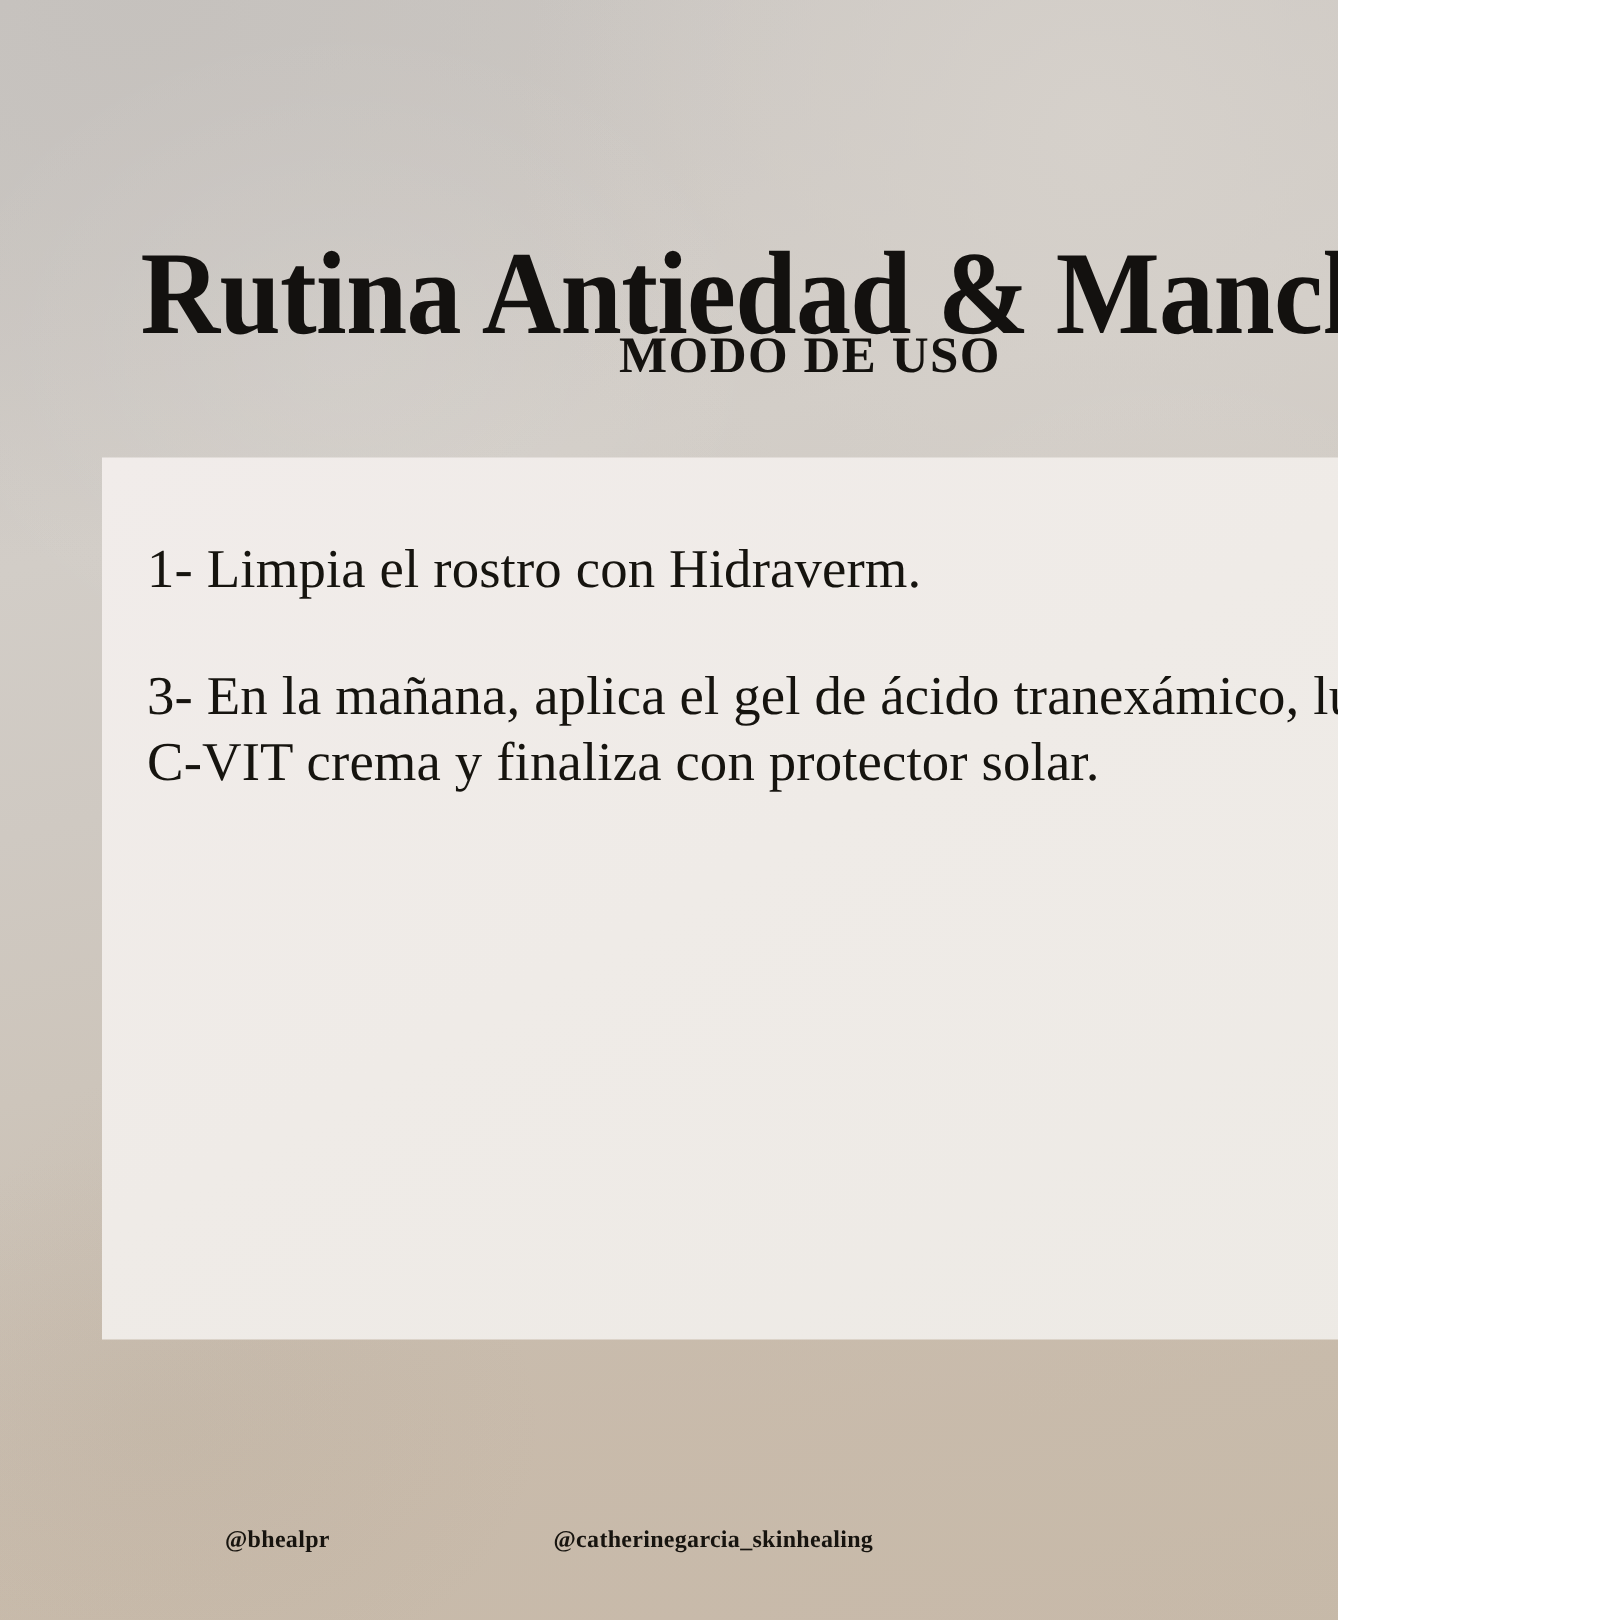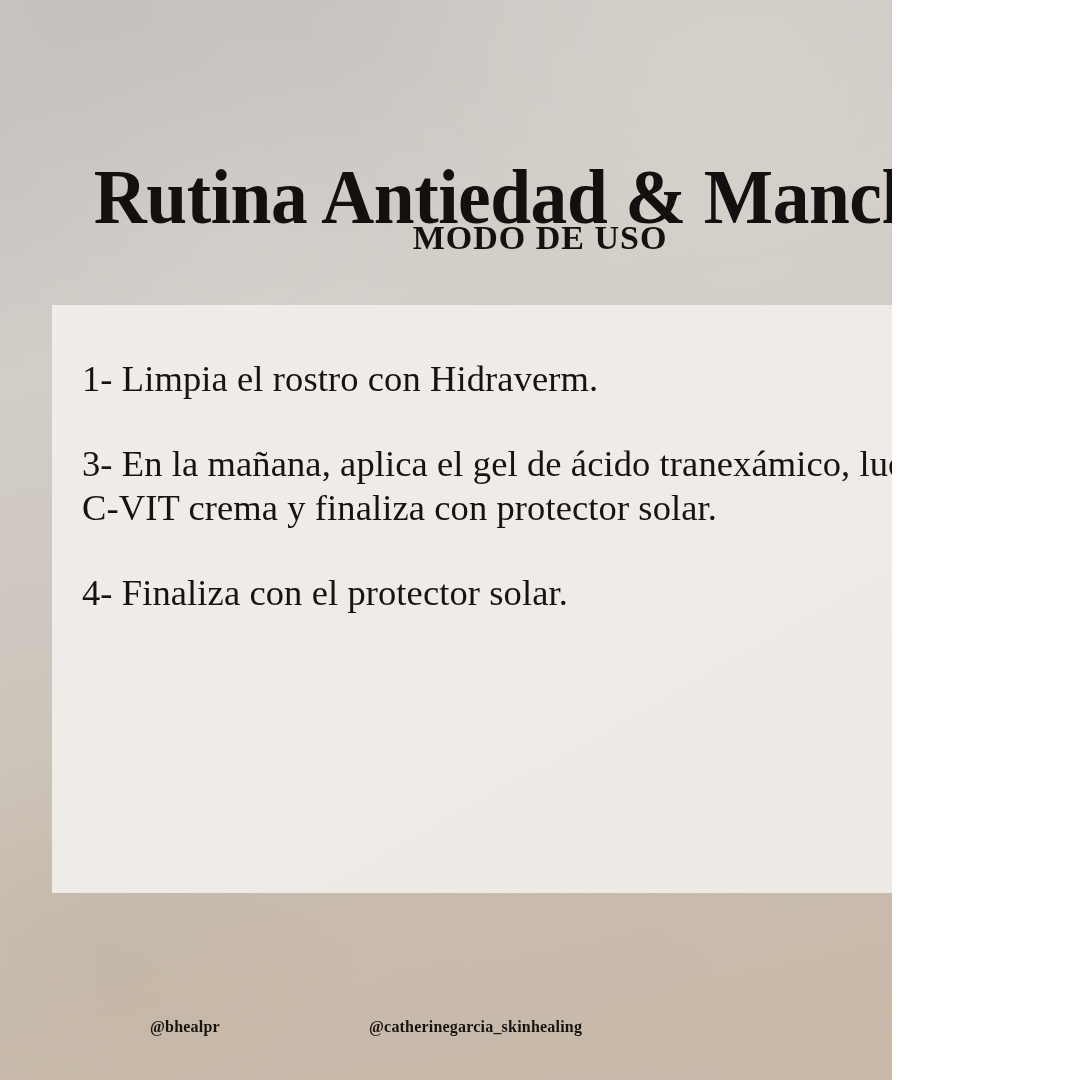--- a/index.html
+++ b/index.html
@@ -71,21 +71,21 @@
     font-family: "Liberation Serif", "DejaVu Serif", serif;
     font-weight: bold;
     font-size: 34px;
     letter-spacing: 1.0px;
     color: #14120f;
   }
 
   
   .card {
     position: absolute;
-    left: 52px;
+    left: 68px;
     top: 305px;
     width: 975px;
     height: 588px;
     background: linear-gradient(150deg, #f1ecea 0%, #efebe7 45%, #edeae5 100%);
     box-sizing: border-box;
     padding: 52px 40px 0 30px;
   }
 
   .steps {
     margin: 0;
@@ -148,21 +148,20 @@
 <div id="poster">
 
   <h1 class="headline">Rutina Antiedad &amp; Manchas</h1>
 
   <div class="subhead">MODO DE USO</div>
 
   <div class="card">
     <ul class="steps">
       <li class="step">1- Limpia el rostro con Hidraverm.</li>
       <li class="step">3- En la mañana, aplica el gel de ácido tranexámico, luego la C-VIT crema y finaliza con protector solar.</li>
-      <li class="step">4- Finaliza con el protector solar.</li>
     </ul>
   </div>
 
   <div class="handle handle-brand">@bhealpr</div>
 
   <div class="handle handle-author">@catherinegarcia_skinhealing</div>
 
   <div class="logo">
     <svg class="logo-mark" viewBox="0 0 110 112">
       <g fill="none" stroke="#1b1814" stroke-width="2.2">

